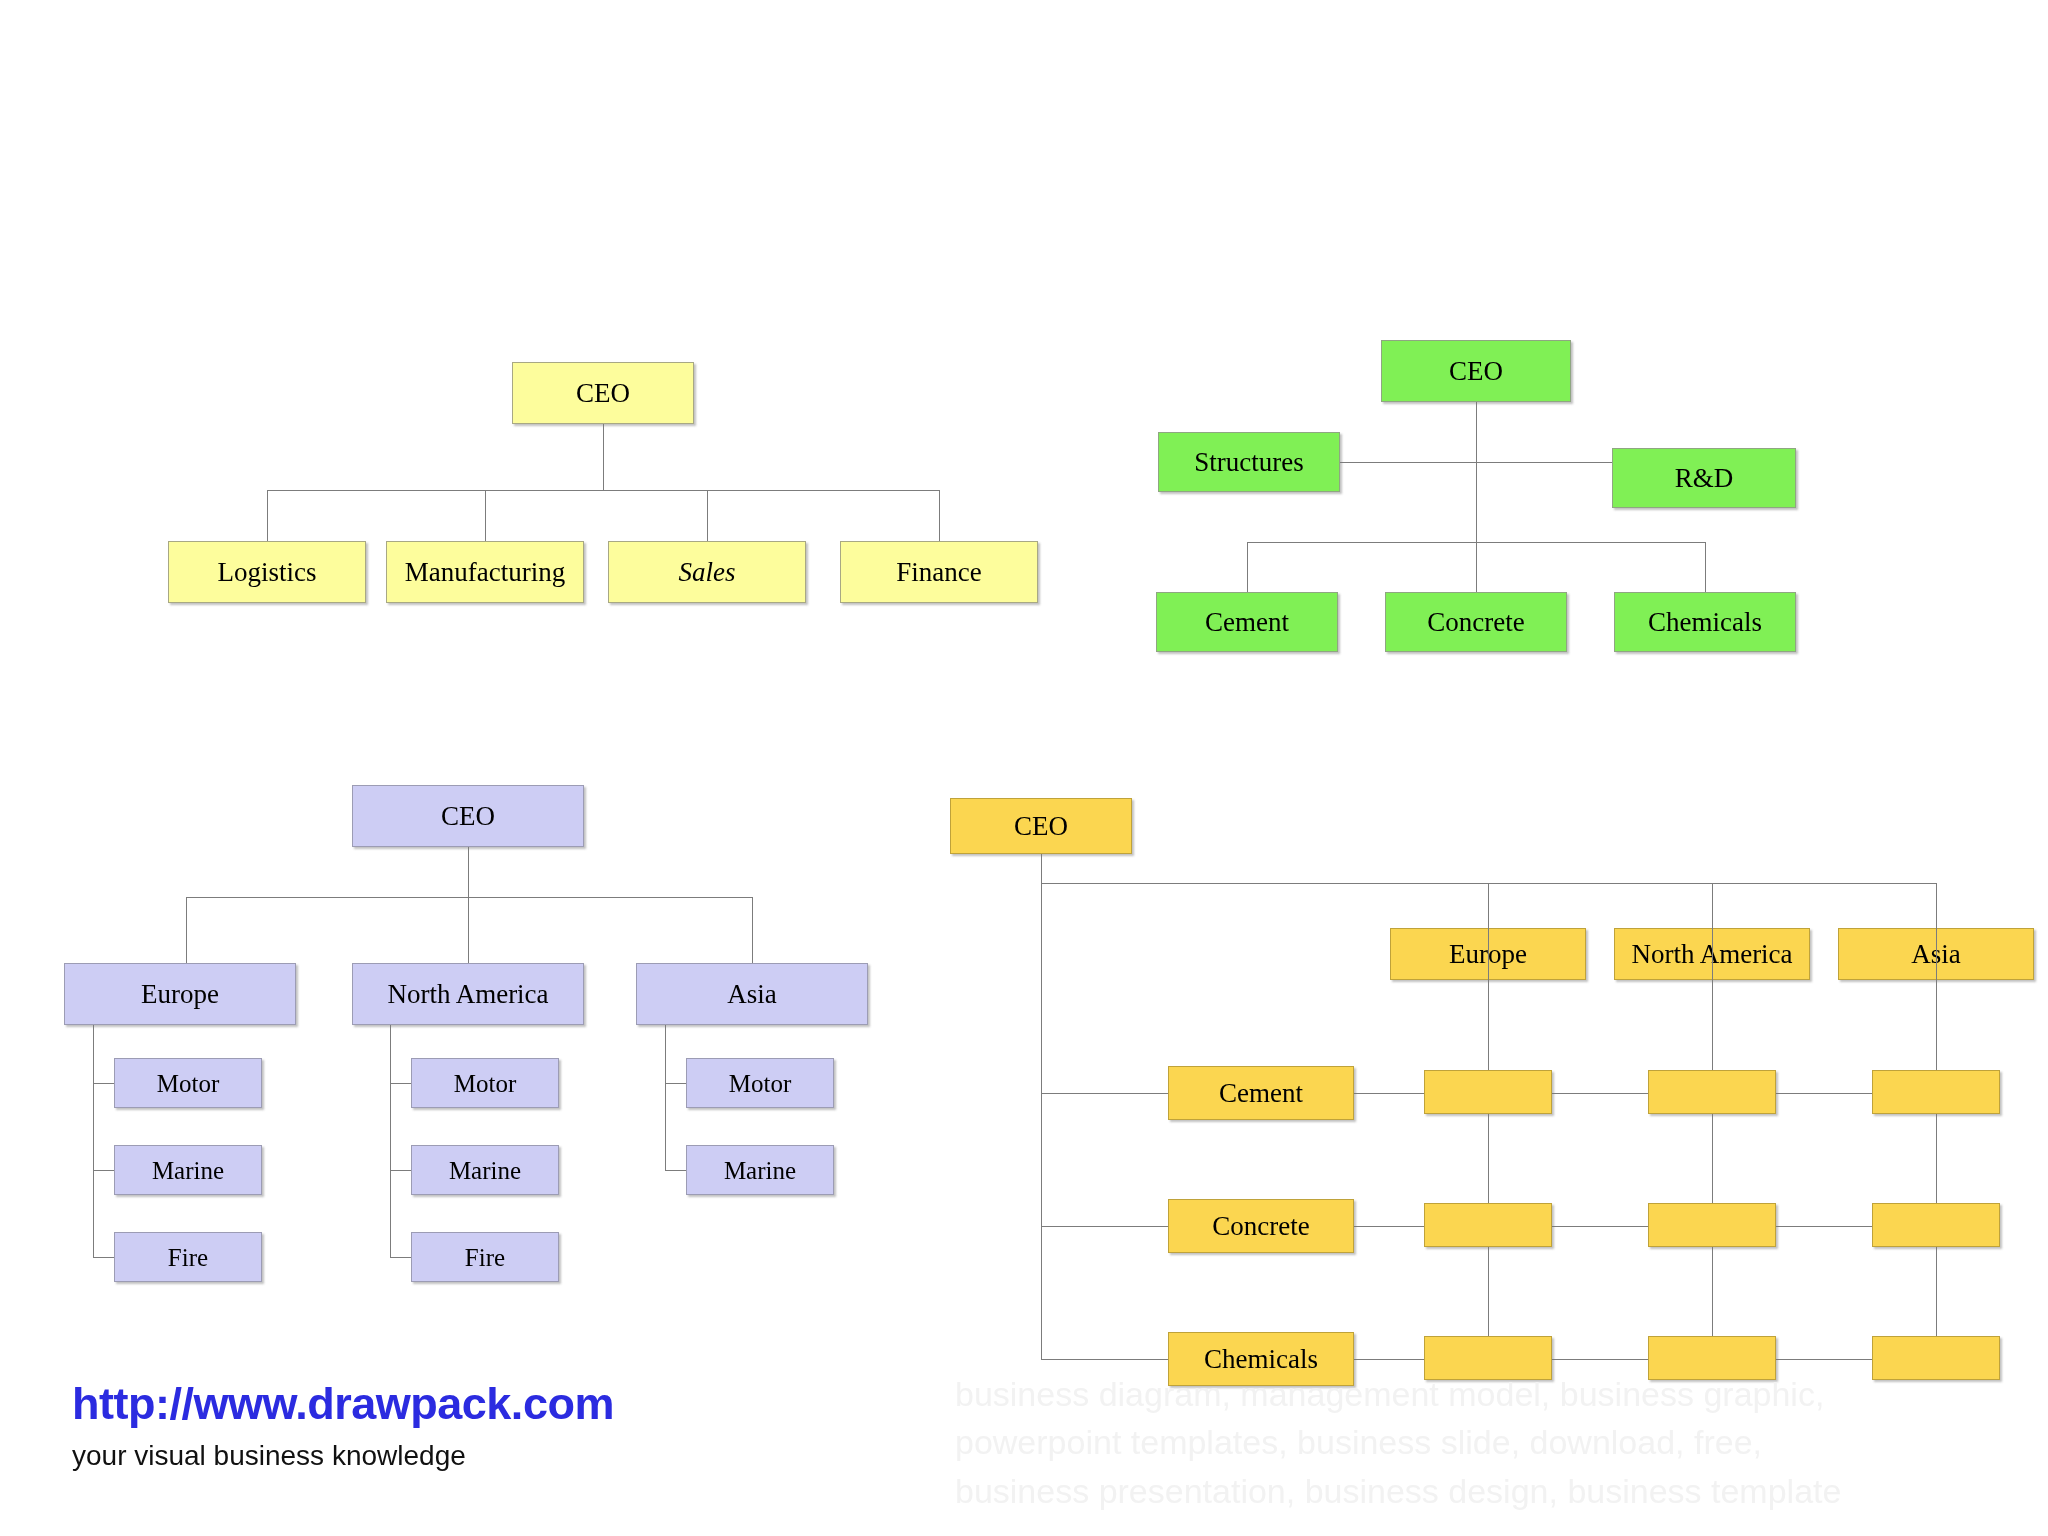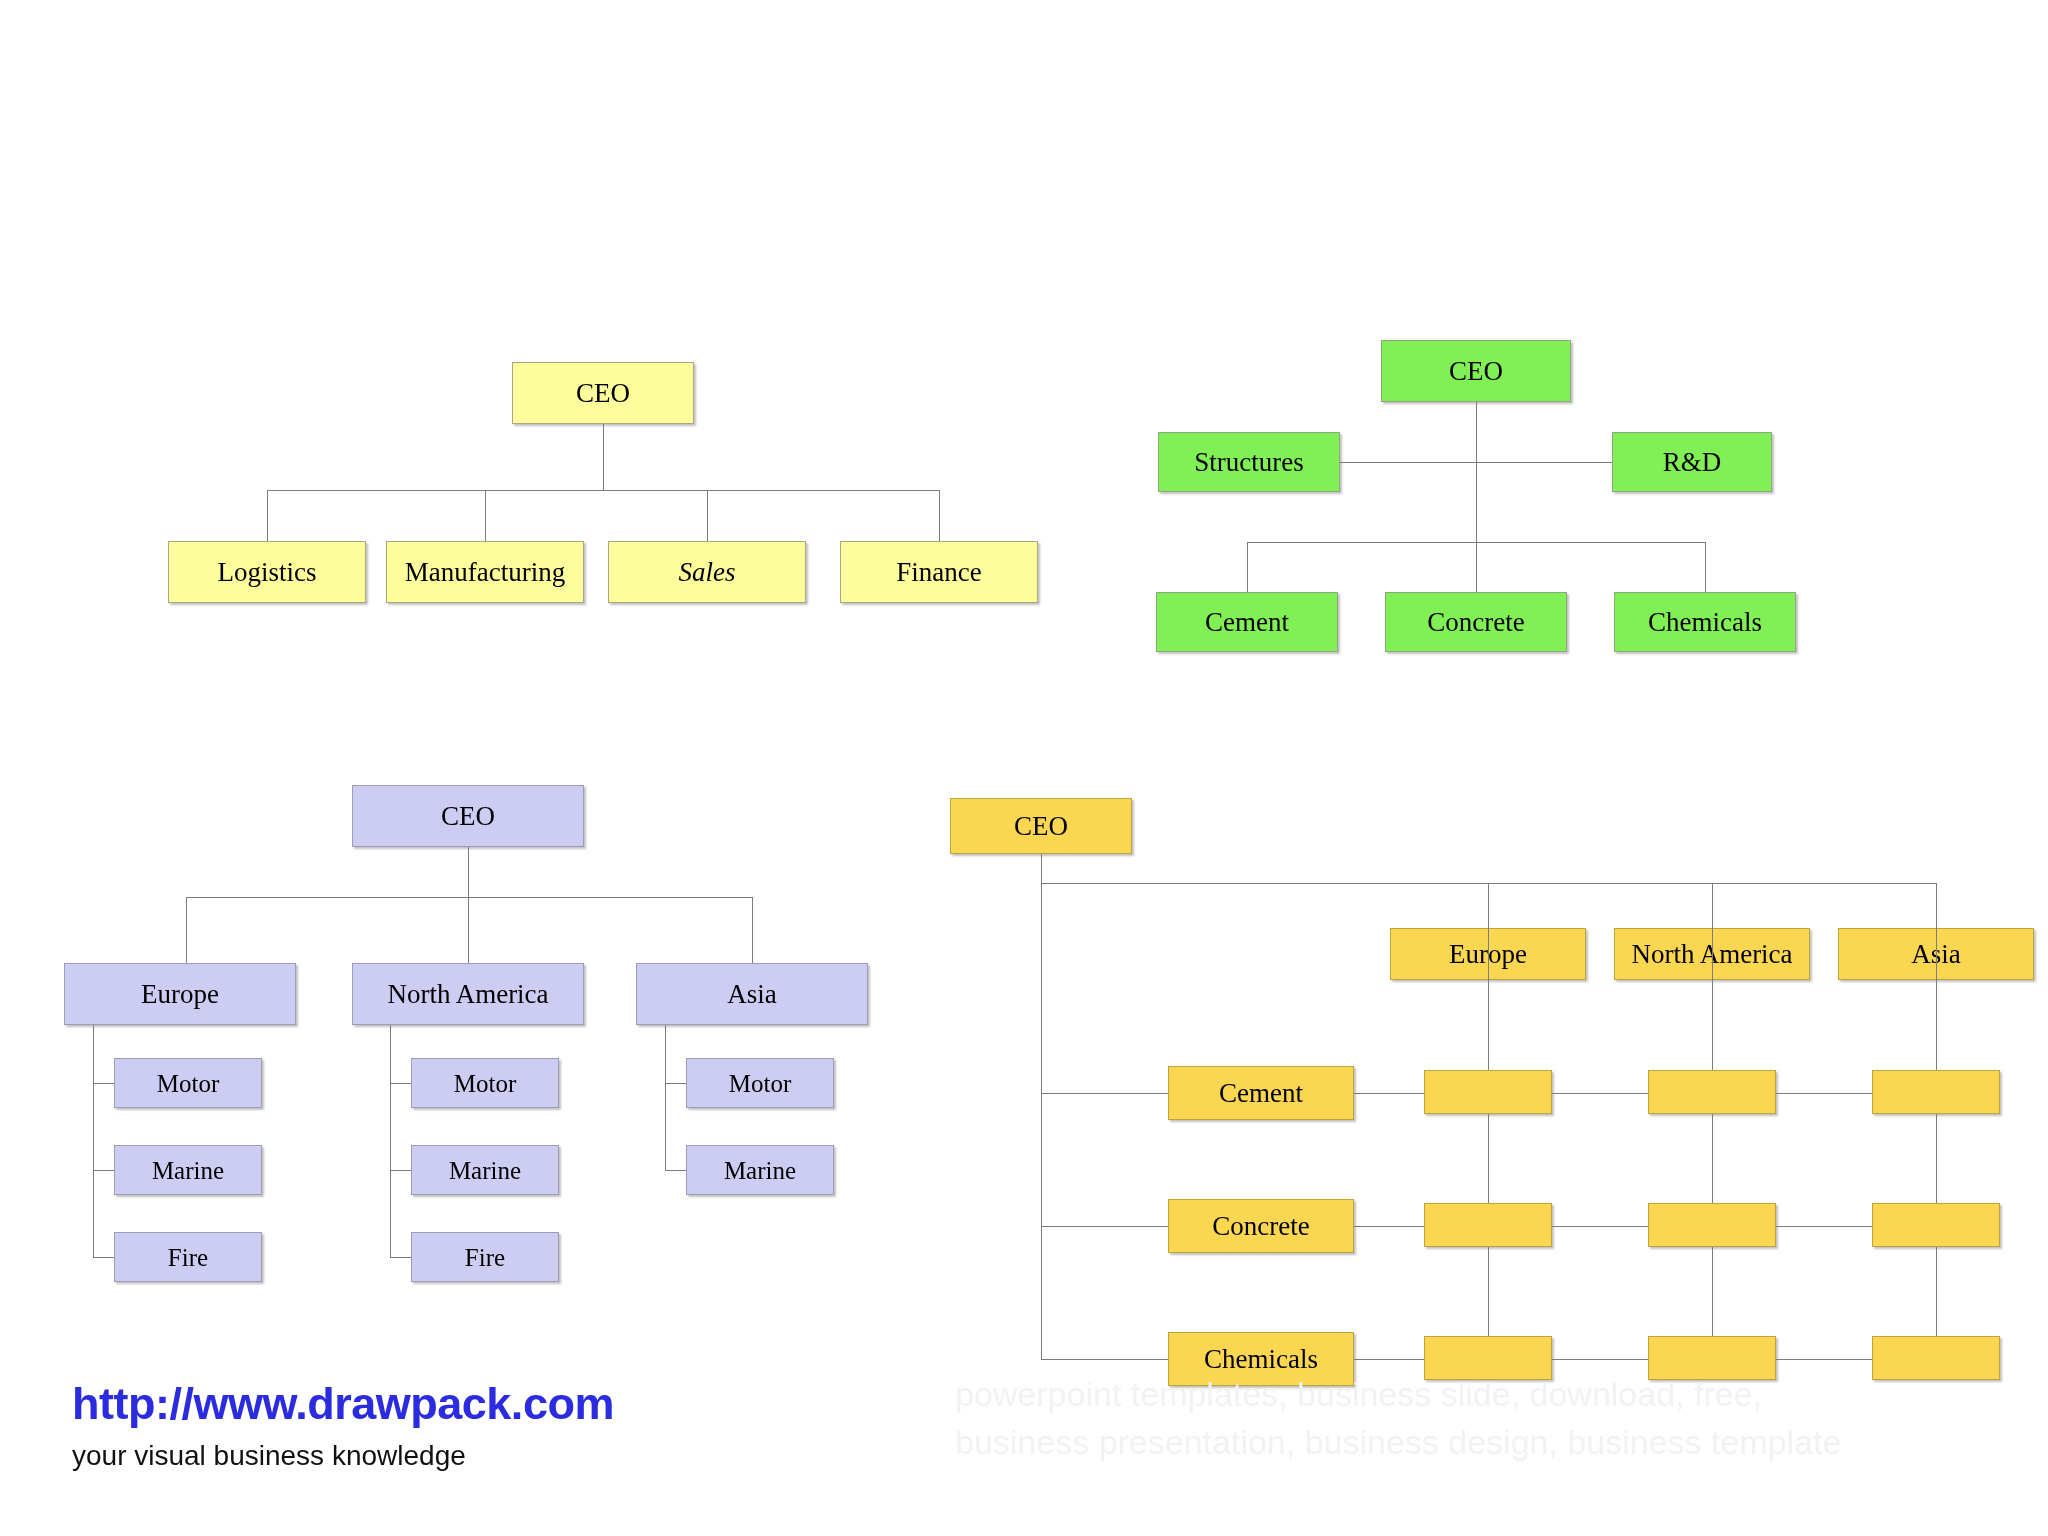--- a/index.html
+++ b/index.html
@@ -130,21 +130,21 @@
       <span>CEO</span>
     </div>
 
     <div class="ln lnv" style="left:1476px; top:402px; width:1px; height:205px;"></div>
 
     <div class="ln lnh" style="left:1340px; top:462px; width:272px; height:1px;"></div>
 
     <div class="node g" style="left:1158px; top:432px; width:182px; height:60px;">
       <span>Structures</span>
     </div>
-    <div class="node g" style="left:1612px; top:432px; width:160px; height:60px;">
+    <div class="node g" style="left:1612px; top:448px; width:184px; height:60px;">
       <span>R&amp;D</span>
     </div>
 
     <div class="ln lnh" style="left:1247px; top:542px; width:458px; height:1px;"></div>
     <div class="ln lnv" style="left:1247px; top:542px; width:1px; height:50px;"></div>
     <div class="ln lnv" style="left:1476px; top:542px; width:1px; height:50px;"></div>
     <div class="ln lnv" style="left:1705px; top:542px; width:1px; height:50px;"></div>
 
     <div class="node g" style="left:1156px; top:592px; width:182px; height:60px;">
       <span>Cement</span>
@@ -284,20 +284,21 @@
     </div>
     <div class="node o" style="left:1648px; top:1336px; width:128px; height:44px;">
       <span></span>
     </div>
     <div class="node o" style="left:1872px; top:1336px; width:128px; height:44px;">
       <span></span>
     </div>
   </div>
 
   <div class="watermark" style="left:955px; top:1370px;">
+    <span>business diagram, management model, business graphic,</span>
     <span>powerpoint templates, business slide, download, free,</span>
     <span>business presentation, business design, business template</span>
   </div>
 
   <a class="brand" style="left:72px; top:1378px; text-decoration:none;text-align:right;">http://www.drawpack.com</a>
   <div class="tagline" style="left:72px; top:1440px;">your visual business knowledge</div>
 
 </div>
 
 </body></html>

